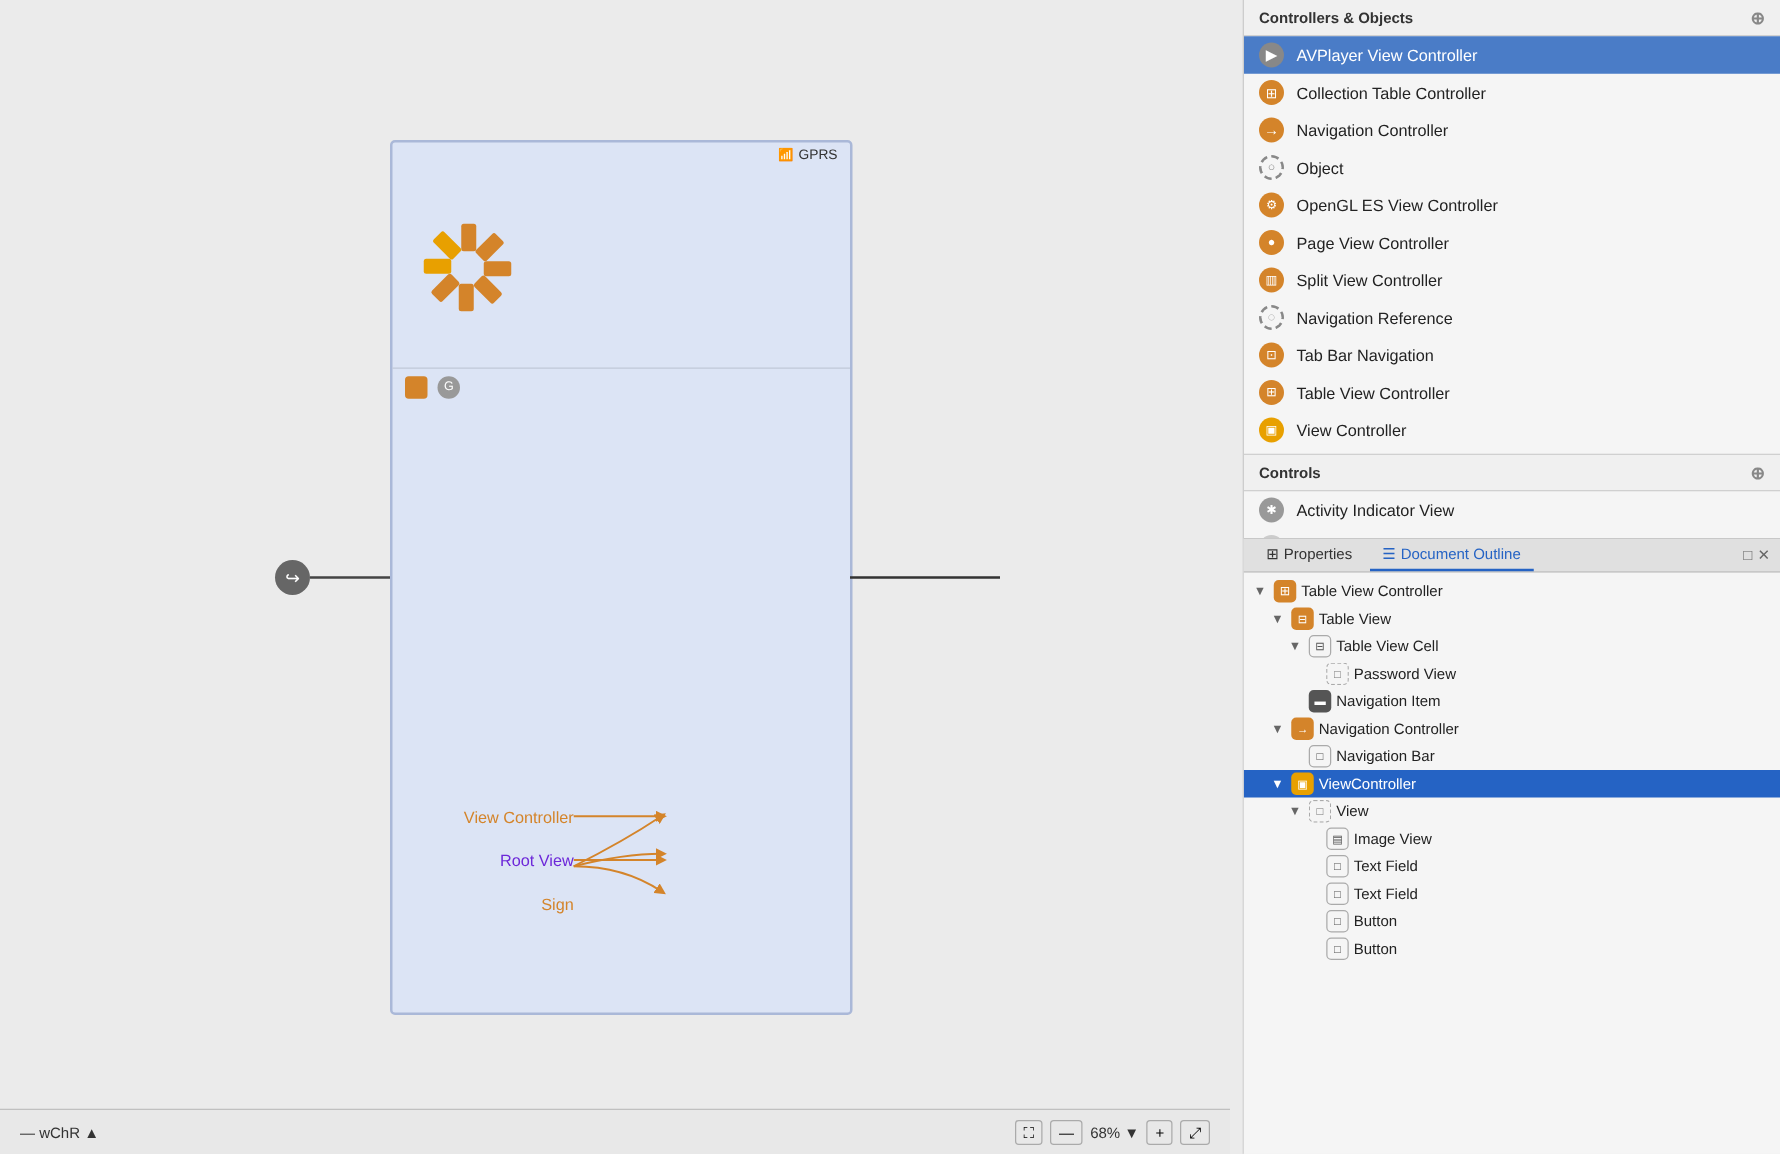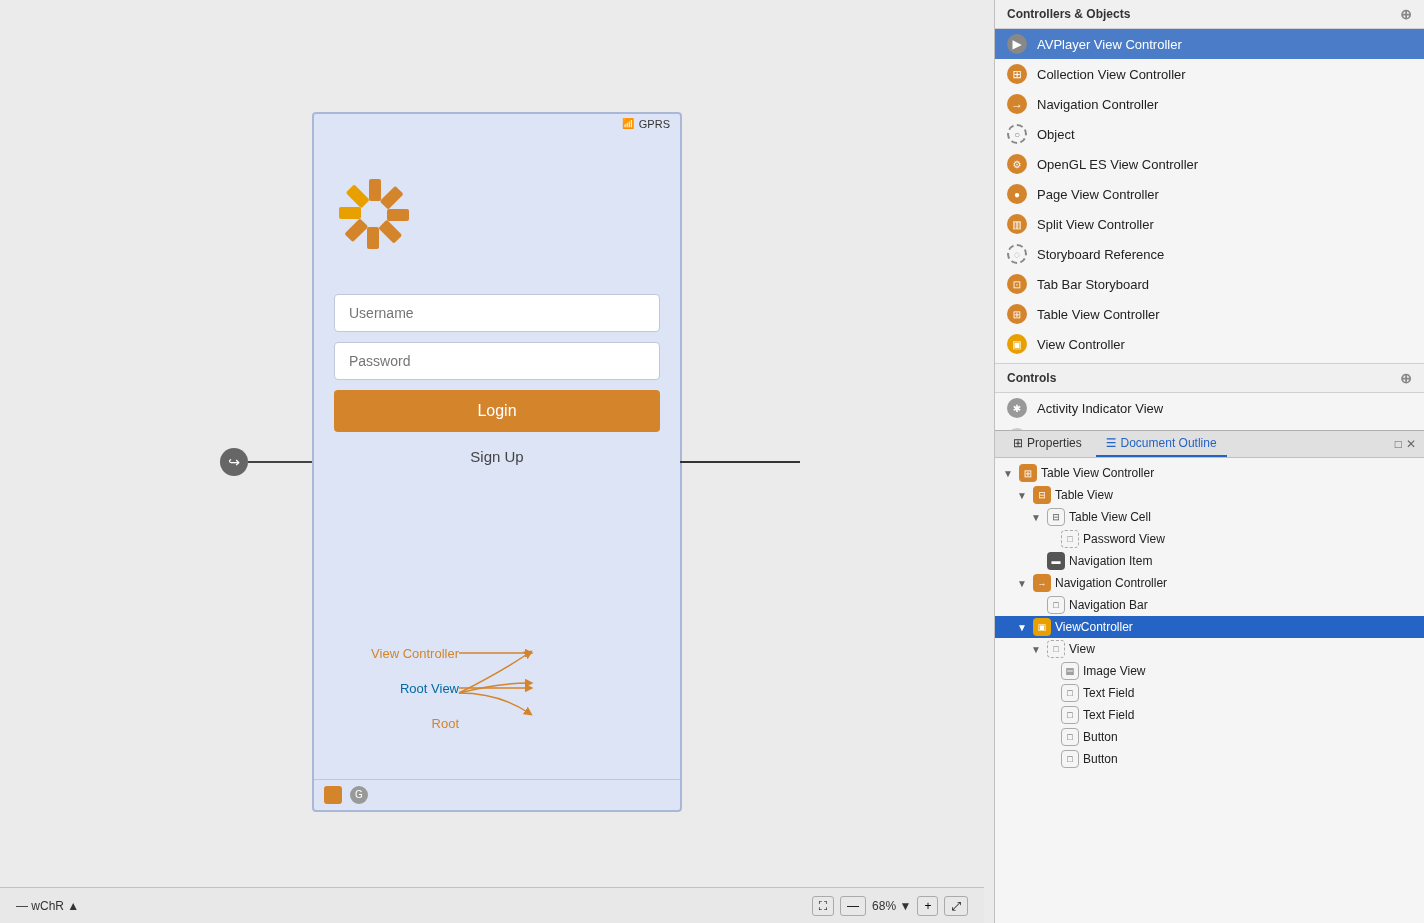--- a/index.html
+++ b/index.html
@@ -356,21 +356,21 @@
       <span>Controllers &amp; Objects</span>
       <span class="section-header-icon">⊕</span>
     </div>
 
     <div class="list-item selected" style="background:#4a7cc7;color:white;">
       <span class="item-icon icon-gray" style="background:#888;">▶</span>
       <span>AVPlayer View Controller</span>
     </div>
     <div class="list-item">
       <span class="item-icon icon-orange" style="background:#d4842a;font-size:11px;">⊞</span>
-      <span>Collection View Controller</span>
+      <span>Collection Table Controller</span>
     </div>
     <div class="list-item">
       <span class="item-icon icon-orange" style="background:#d4842a;">→</span>
       <span>Navigation Controller</span>
     </div>
     <div class="list-item">
       <span class="item-icon icon-dotted" style="border:2px dashed #888;font-size:10px;color:#888;">○</span>
       <span>Object</span>
     </div>
     <div class="list-item">
@@ -380,25 +380,25 @@
     <div class="list-item">
       <span class="item-icon" style="background:#d4842a;color:white;font-size:10px;">●</span>
       <span>Page View Controller</span>
     </div>
     <div class="list-item">
       <span class="item-icon" style="background:#d4842a;color:white;font-size:10px;">▥</span>
       <span>Split View Controller</span>
     </div>
     <div class="list-item">
       <span class="item-icon icon-dotted" style="border:2px dashed #888;font-size:10px;color:#888;">◌</span>
-      <span>Storyboard Reference</span>
+      <span>Navigation Reference</span>
     </div>
     <div class="list-item">
       <span class="item-icon" style="background:#d4842a;color:white;font-size:10px;">⊡</span>
-      <span>Tab Bar Storyboard</span>
+      <span>Tab Bar Navigation</span>
     </div>
     <div class="list-item">
       <span class="item-icon" style="background:#d4842a;color:white;font-size:10px;">⊞</span>
       <span>Table View Controller</span>
     </div>
     <div class="list-item">
       <span class="item-icon" style="background:#e8a000;color:white;font-size:10px;">▣</span>
       <span>View Controller</span>
     </div>
 
@@ -548,26 +548,20 @@
           <rect x="-5" y="-35" width="12" height="22" fill="#d4842a" transform="rotate(90)" rx="2"></rect>
           <rect x="-5" y="-35" width="12" height="22" fill="#d4842a" transform="rotate(135)" rx="2"></rect>
           <rect x="-5" y="-35" width="12" height="22" fill="#d4842a" transform="rotate(180)" rx="2"></rect>
           <rect x="-5" y="-35" width="12" height="22" fill="#d4842a" transform="rotate(225)" rx="2"></rect>
           <rect x="-5" y="-35" width="12" height="22" fill="#e8a000" transform="rotate(270)" rx="2"></rect>
           <rect x="-5" y="-35" width="12" height="22" fill="#e8a000" transform="rotate(315)" rx="2"></rect>
         </g>
       </svg>
     </div>
 
-    <div class="phone-content" style="padding:0 20px;gap:10px;flex:1;display:flex;flex-direction:column;align-items:center;">
-      <input class="input-field" type="text" style="width: 100%;" readonly="" placeholder="Username">
-      <input class="input-field" type="text" style="width: 100%;" readonly="" placeholder="Password">
-      <button class="login-btn">Login</button>
-      <div class="signup-link">Sign Up</div>
-    </div>
 
     <div class="phone-bottom-bar">
       <div class="bottom-icon"></div>
       <div style="width:18px;height:18px;background:#999;border-radius:50%;display:flex;align-items:center;justify-content:center;">
         <span style="font-size:10px;color:white;">G</span>
       </div>
     </div>
 
     <div style="position:absolute;right:-120px;top:50%;transform:translateY(-50%);display:flex;align-items:center;">
       <div style="height:2px;background:#333;width:120px;"></div>
@@ -580,33 +574,33 @@
       <line x1="0" y1="10" x2="70" y2="10" stroke="#d4842a" stroke-width="1.5" marker-end="url(#arr)"></line>
       <defs>
         <marker id="arr" markerWidth="6" markerHeight="6" refX="3" refY="3" orient="auto">
           <path d="M0,0 L6,3 L0,6 Z" fill="#d4842a"></path>
         </marker>
       </defs>
     </svg>
   </div>
 
   <div style="position:absolute;right:455px;bottom:225px;display:flex;align-items:center;gap:0;">
-    <span class="canvas-label" style="position:static;color:#0369a1;font-size:13px;">Root View</span>
+    <span class="canvas-label" style="position:static;color:#6d28d9;font-size:13px;">Root View</span>
     <svg width="80" height="20" style="overflow:visible;">
       <line x1="0" y1="10" x2="70" y2="10" stroke="#d4842a" stroke-width="1.5" marker-end="url(#arr2)"></line>
       <defs>
         <marker id="arr2" markerWidth="6" markerHeight="6" refX="3" refY="3" orient="auto">
           <path d="M0,0 L6,3 L0,6 Z" fill="#d4842a"></path>
         </marker>
       </defs>
     </svg>
   </div>
 
   <div style="position:absolute;right:455px;bottom:160px;display:flex;align-items:center;">
-    <span class="canvas-label" style="position:static;color:#d4842a;font-size:13px;">Root</span>
+    <span class="canvas-label" style="position:static;color:#d4842a;font-size:13px;">Sign</span>
     <svg width="80" height="80" style="overflow:visible;position:relative;">
 
       <path d="M0,10 Q40,-10 70,-30" stroke="#d4842a" stroke-width="1.5" fill="none" marker-end="url(#arr3)"></path>
       <path d="M0,10 Q40,0 70,0" stroke="#d4842a" stroke-width="1.5" fill="none" marker-end="url(#arr3)"></path>
       <path d="M0,10 Q40,10 70,30" stroke="#d4842a" stroke-width="1.5" fill="none" marker-end="url(#arr3)"></path>
       <defs>
         <marker id="arr3" markerWidth="6" markerHeight="6" refX="3" refY="3" orient="auto">
           <path d="M0,0 L6,3 L0,6 Z" fill="#d4842a"></path>
         </marker>
       </defs>

